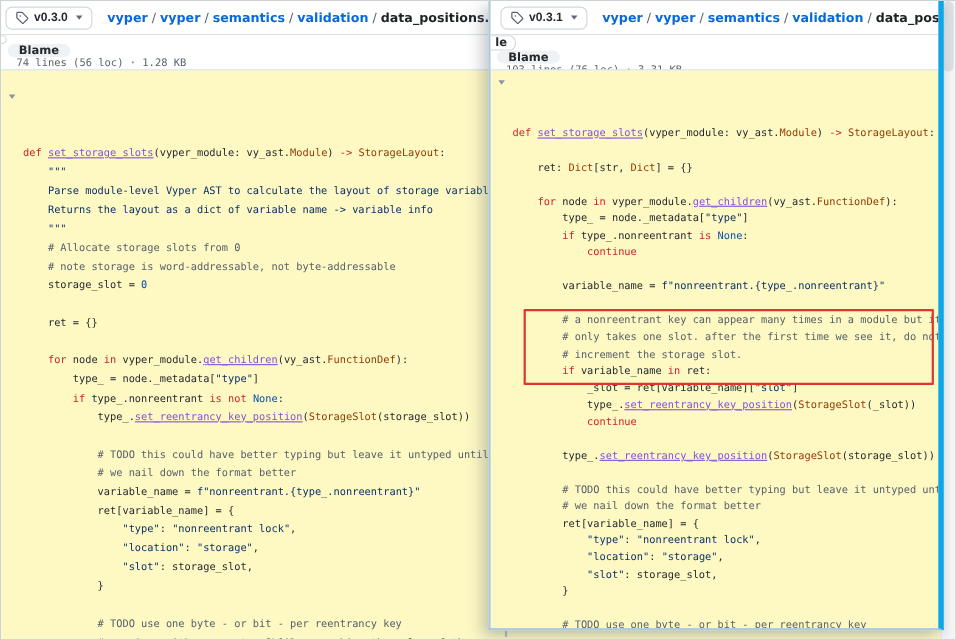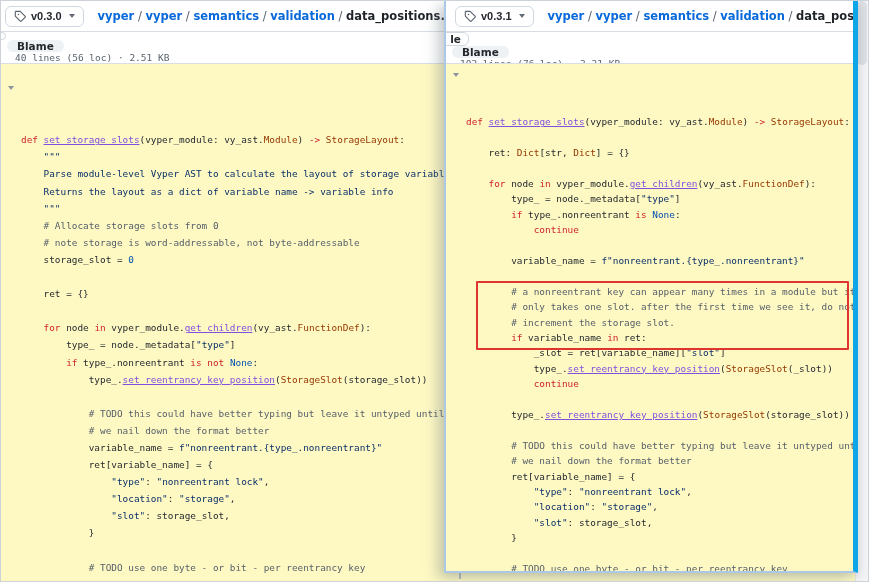--- a/index.html
+++ b/index.html
@@ -58,21 +58,21 @@
             </svg>
         </span>
         <span>v0.3.0</span>
         <span class="caret"></span>
       </button>
       <nav class="crumbs"><span class="crumb-link">vyper</span><span class="crumb-sep"> / </span><span class="crumb-link">vyper</span><span class="crumb-sep"> / </span><span class="crumb-link">semantics</span><span class="crumb-sep"> / </span><span class="crumb-link">validation</span><span class="crumb-sep"> / </span><span class="crumb-file">data_positions.py</span></nav>
     </header>
     <div class="tbar">
       <div class="file-tab"></div>
       <div class="blame-btn">Blame</div>
-      <div class="meta">40 lines (56 loc) · 2.51 KB</div>
+      <div class="meta">74 lines (56 loc) · 1.28 KB</div>
     </div>
     <div class="code">
       <span class="tri"></span>
     <div class="code-line"><span class="tk-k">def </span><span class="tk-f">set_storage_slots</span><span class="tk-p">(vyper_module: vy_ast.</span><span class="tk-cl">Module</span><span class="tk-p">) </span><span class="tk-k">-&gt;</span><span class="tk-p"> </span><span class="tk-cl">StorageLayout</span><span class="tk-p">:</span></div><div class="code-line"><span class="tk-s">    """</span></div><div class="code-line"><span class="tk-s">    Parse module-level Vyper AST to calculate the layout of storage variables.</span></div><div class="code-line"><span class="tk-s">    Returns the layout as a dict of variable name -&gt; variable info</span></div><div class="code-line"><span class="tk-s">    """</span></div><div class="code-line"><span class="tk-c">    # Allocate storage slots from 0</span></div><div class="code-line"><span class="tk-c">    # note storage is word-addressable, not byte-addressable</span></div><div class="code-line"><span class="tk-p">    storage_slot = </span><span class="tk-n">0</span></div><div class="code-line">&nbsp;</div><div class="code-line"><span class="tk-p">    ret = {}</span></div><div class="code-line">&nbsp;</div><div class="code-line"><span class="tk-k">    for</span><span class="tk-p"> node </span><span class="tk-k">in</span><span class="tk-p"> vyper_module.</span><span class="tk-f">get_children</span><span class="tk-p">(vy_ast.</span><span class="tk-cl">FunctionDef</span><span class="tk-p">):</span></div><div class="code-line"><span class="tk-p">        type_ = node._metadata[</span><span class="tk-s">"type"</span><span class="tk-p">]</span></div><div class="code-line"><span class="tk-k">        if</span><span class="tk-p"> type_.nonreentrant </span><span class="tk-k">is</span><span class="tk-p"> </span><span class="tk-k">not</span><span class="tk-p"> </span><span class="tk-n">None</span><span class="tk-p">:</span></div><div class="code-line"><span class="tk-p">            type_.</span><span class="tk-f">set_reentrancy_key_position</span><span class="tk-p">(</span><span class="tk-cl">StorageSlot</span><span class="tk-p">(storage_slot))</span></div><div class="code-line">&nbsp;</div><div class="code-line"><span class="tk-c">            # TODO this could have better typing but leave it untyped until</span></div><div class="code-line"><span class="tk-c">            # we nail down the format better</span></div><div class="code-line"><span class="tk-p">            variable_name = </span><span class="tk-s">f"nonreentrant.{type_.nonreentrant}"</span></div><div class="code-line"><span class="tk-p">            ret[variable_name] = {</span></div><div class="code-line"><span class="tk-s">                "type"</span><span class="tk-p">: </span><span class="tk-s">"nonreentrant lock"</span><span class="tk-p">,</span></div><div class="code-line"><span class="tk-s">                "location"</span><span class="tk-p">: </span><span class="tk-s">"storage"</span><span class="tk-p">,</span></div><div class="code-line"><span class="tk-s">                "slot"</span><span class="tk-p">: storage_slot,</span></div><div class="code-line"><span class="tk-p">            }</span></div><div class="code-line">&nbsp;</div><div class="code-line"><span class="tk-c">            # TODO use one byte - or bit - per reentrancy key</span></div><div class="code-line"><span class="tk-c">            # requires either an extra SLOAD or caching the value of the</span></div></div>
   </section>
 
   <div class="bottom-tick"></div>
 
   <section class="panel panel-right">
     <header class="hdr">

